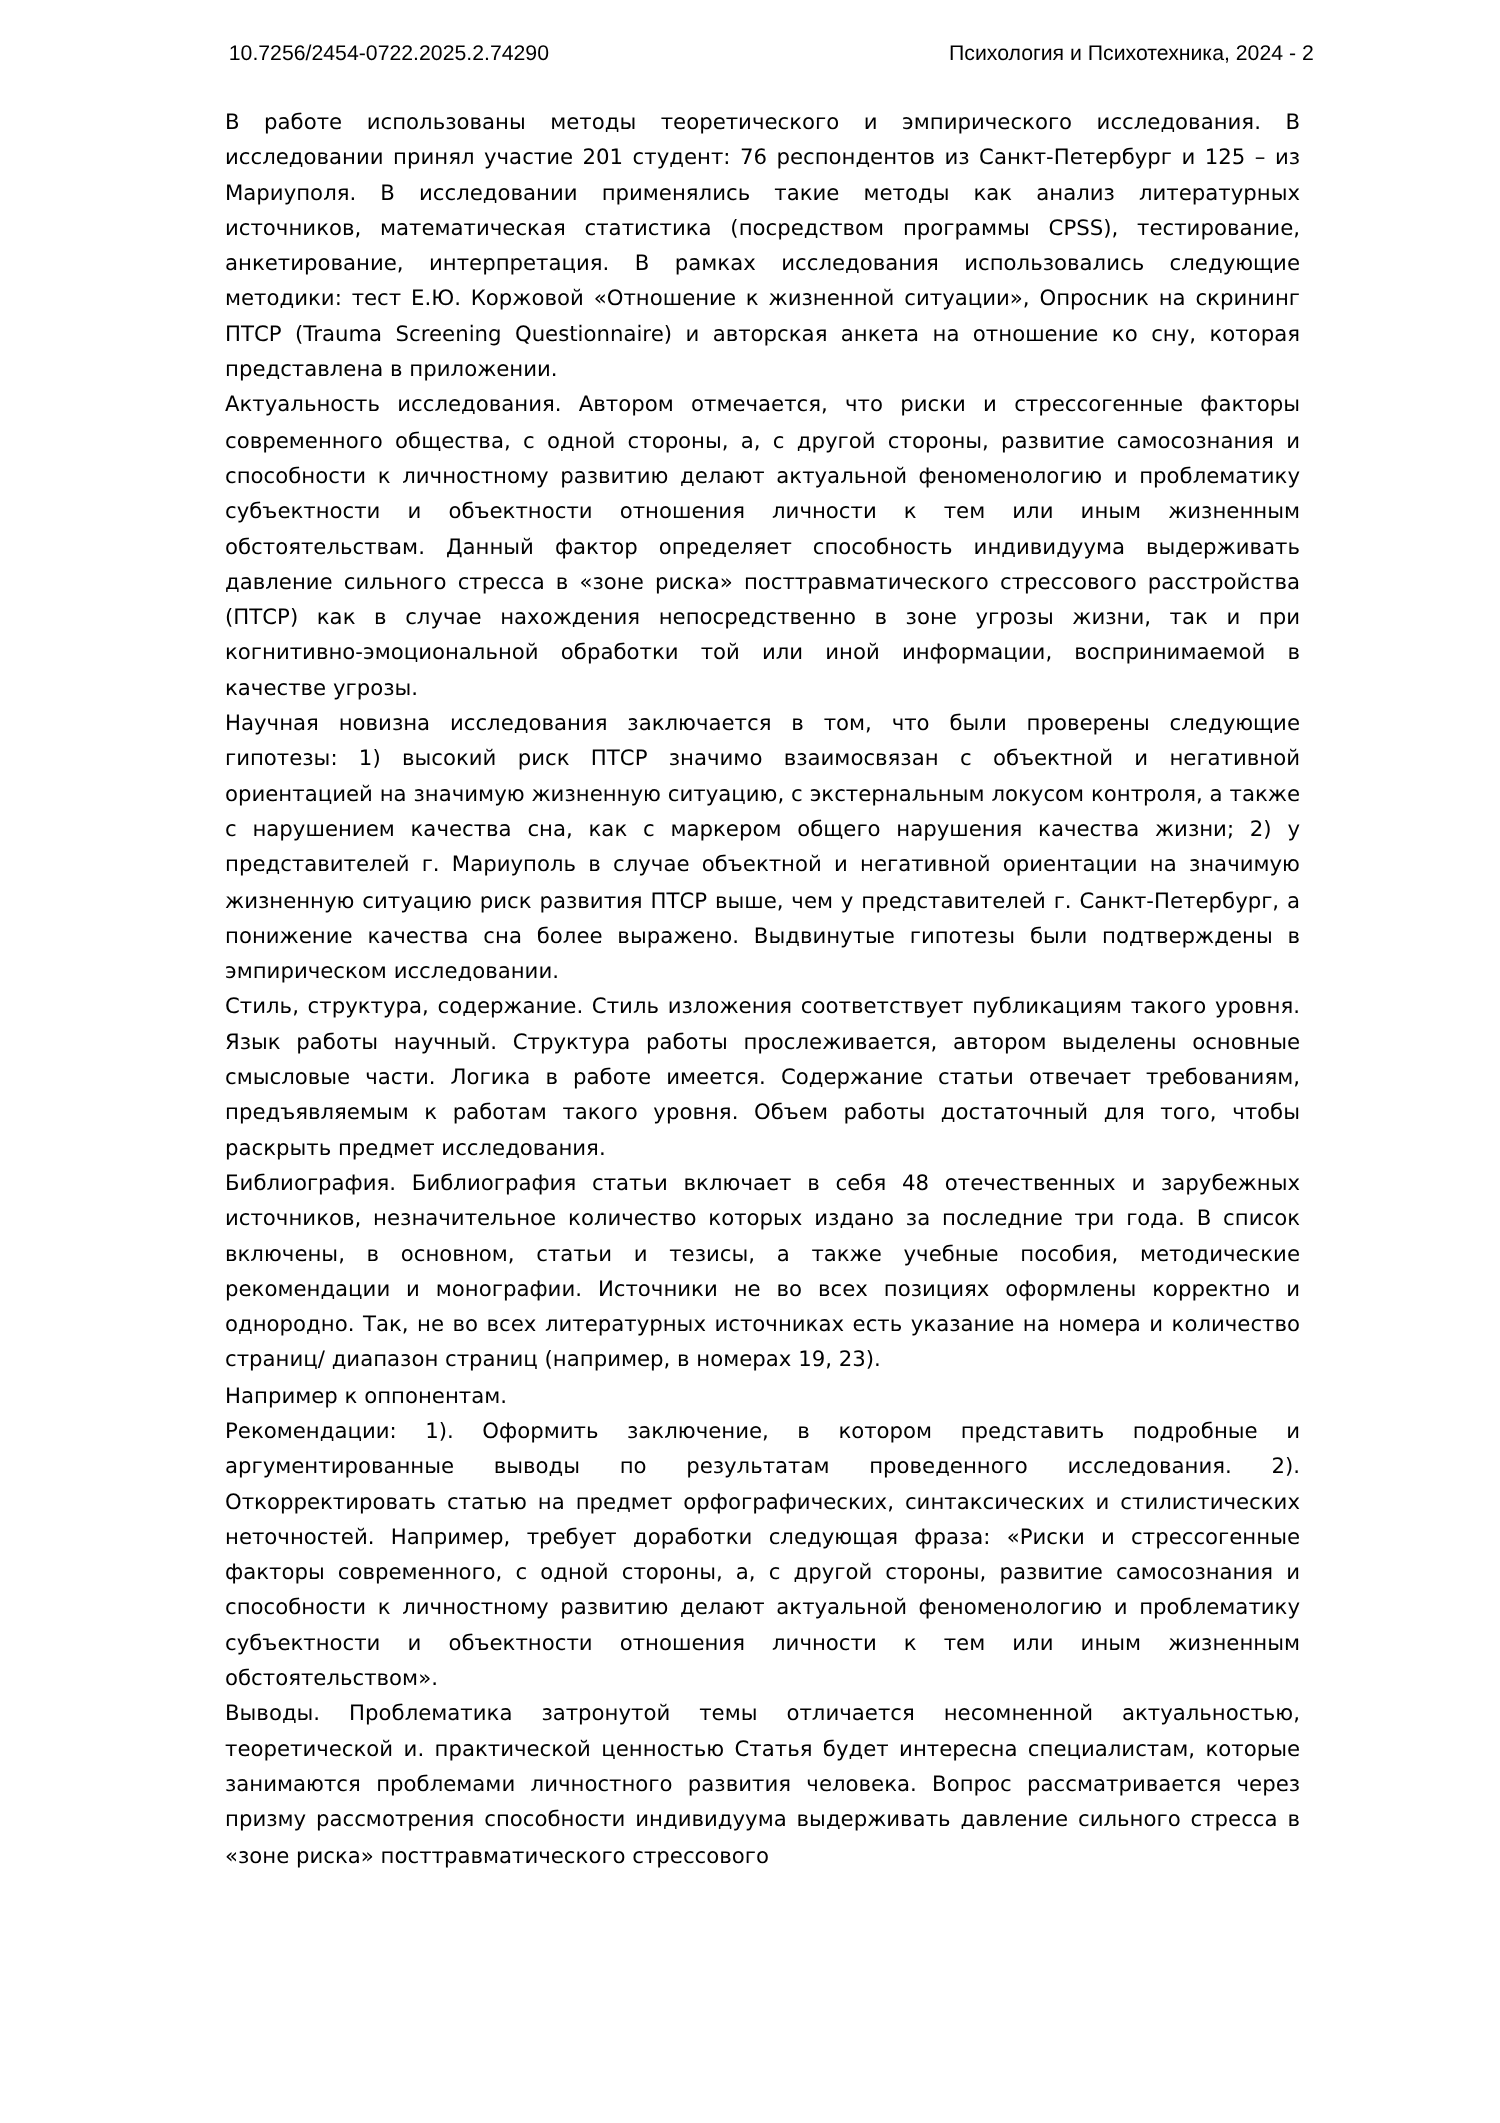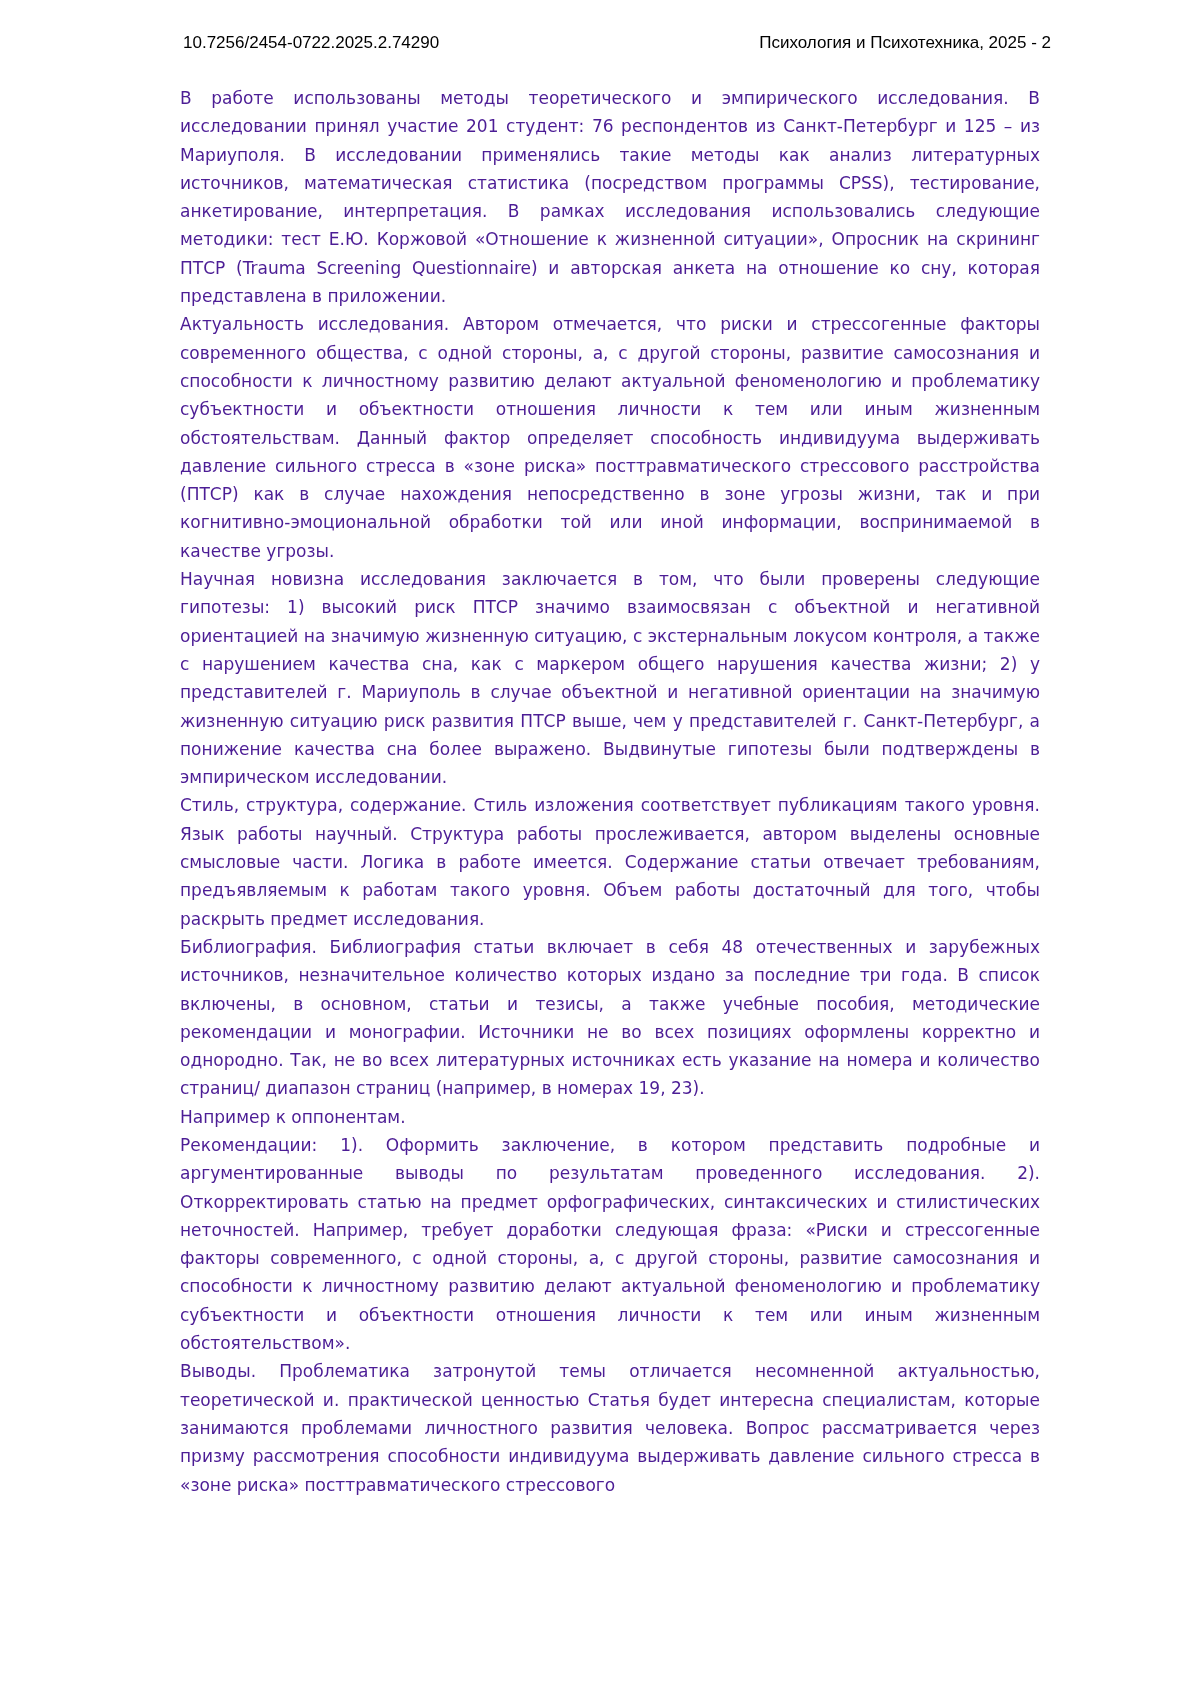--- a/index.html
+++ b/index.html
@@ -29,21 +29,21 @@
   }
   .content {
     position: absolute;
     top: 84px;
     left: 180px;
     width: 860px;
     font-family: "DejaVu Sans", sans-serif;
     font-size: 17px;
     line-height: 28.3px;
     text-align: justify;
-    color: #4c1d95;
+    color: #000000;
   }
   .content p {
     margin: 0;
     padding: 0;
   }
   .footer {
     position: absolute;
     top: 1636px;
     left: 0;
     width: 100%;
@@ -57,21 +57,21 @@
     left: 56px;
   }
 </style>
 </head>
 <body>
 
 <div class="page">
 
   <div class="header">
     <span>10.7256/2454-0722.2025.2.74290</span>
-    <span>Психология и Психотехника, 2025 - 2</span>
+    <span>Психология и Психотехника, 2024 - 2</span>
   </div>
 
   <div class="content">
     <p>В работе использованы методы теоретического и эмпирического исследования. В исследовании принял участие 201 студент: 76 респондентов из Санкт-Петербург и 125 – из Мариуполя. В исследовании применялись такие методы как анализ литературных источников, математическая статистика (посредством программы CPSS), тестирование, анкетирование, интерпретация. В рамках исследования использовались следующие методики: тест Е.Ю. Коржовой «Отношение к жизненной ситуации», Опросник на скрининг ПТСР (Trauma Screening Questionnaire) и авторская анкета на отношение ко сну, которая представлена в приложении.</p>
     <p>Актуальность исследования. Автором отмечается, что риски и стрессогенные факторы современного общества, с одной стороны, а, с другой стороны, развитие самосознания и способности к личностному развитию делают актуальной феноменологию и проблематику субъектности и объектности отношения личности к тем или иным жизненным обстоятельствам. Данный фактор определяет способность индивидуума выдерживать давление сильного стресса в «зоне риска» посттравматического стрессового расстройства (ПТСР) как в случае нахождения непосредственно в зоне угрозы жизни, так и при когнитивно-эмоциональной обработки той или иной информации, воспринимаемой в качестве угрозы.</p>
     <p>Научная новизна исследования заключается в том, что были проверены следующие гипотезы: 1) высокий риск ПТСР значимо взаимосвязан с объектной и негативной ориентацией на значимую жизненную ситуацию, с экстернальным локусом контроля, а также с нарушением качества сна, как с маркером общего нарушения качества жизни; 2) у представителей г. Мариуполь в случае объектной и негативной ориентации на значимую жизненную ситуацию риск развития ПТСР выше, чем у представителей г. Санкт-Петербург, а понижение качества сна более выражено. Выдвинутые гипотезы были подтверждены в эмпирическом исследовании.</p>
     <p>Стиль, структура, содержание. Стиль изложения соответствует публикациям такого уровня. Язык работы научный. Структура работы прослеживается, автором выделены основные смысловые части. Логика в работе имеется. Содержание статьи отвечает требованиям, предъявляемым к работам такого уровня. Объем работы достаточный для того, чтобы раскрыть предмет исследования.</p>
     <p>Библиография. Библиография статьи включает в себя 48 отечественных и зарубежных источников, незначительное количество которых издано за последние три года. В список включены, в основном, статьи и тезисы, а также учебные пособия, методические рекомендации и монографии. Источники не во всех позициях оформлены корректно и однородно. Так, не во всех литературных источниках есть указание на номера и количество страниц/ диапазон страниц (например, в номерах 19, 23).</p>
     <p>Например к оппонентам.</p>
     <p>Рекомендации: 1). Оформить заключение, в котором представить подробные и аргументированные выводы по результатам проведенного исследования. 2). Откорректировать статью на предмет орфографических, синтаксических и стилистических неточностей. Например, требует доработки следующая фраза: «Риски и стрессогенные факторы современного, с одной стороны, а, с другой стороны, развитие самосознания и способности к личностному развитию делают актуальной феноменологию и проблематику субъектности и объектности отношения личности к тем или иным жизненным обстоятельством».</p>

